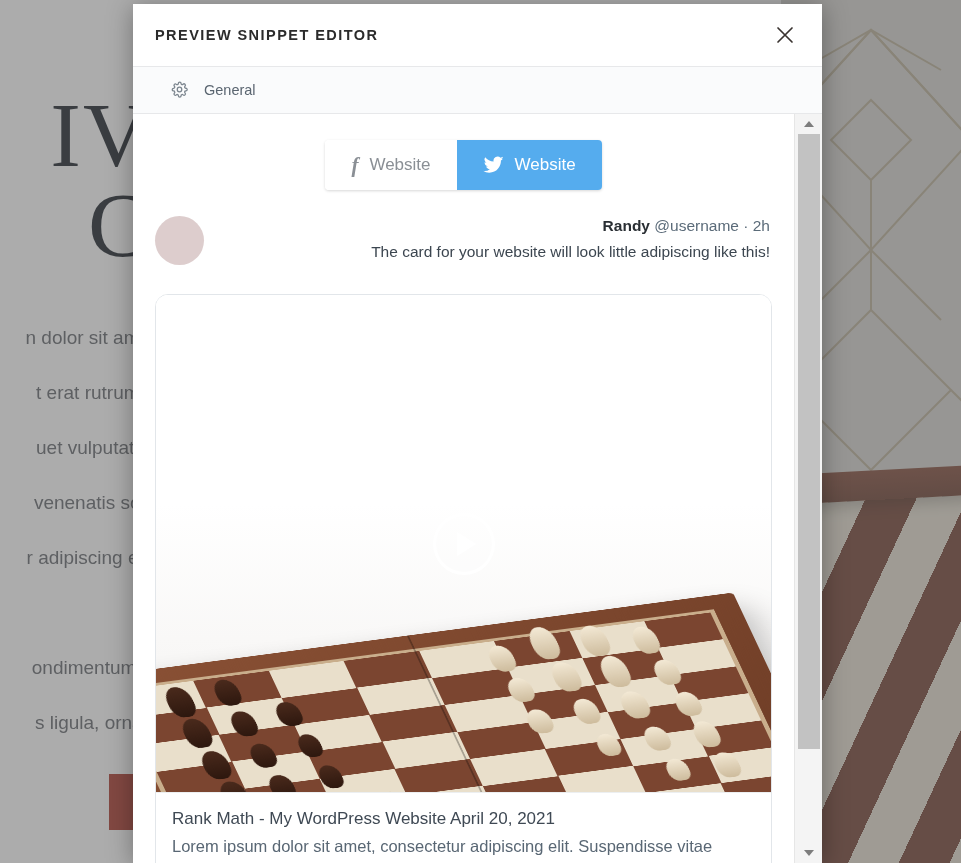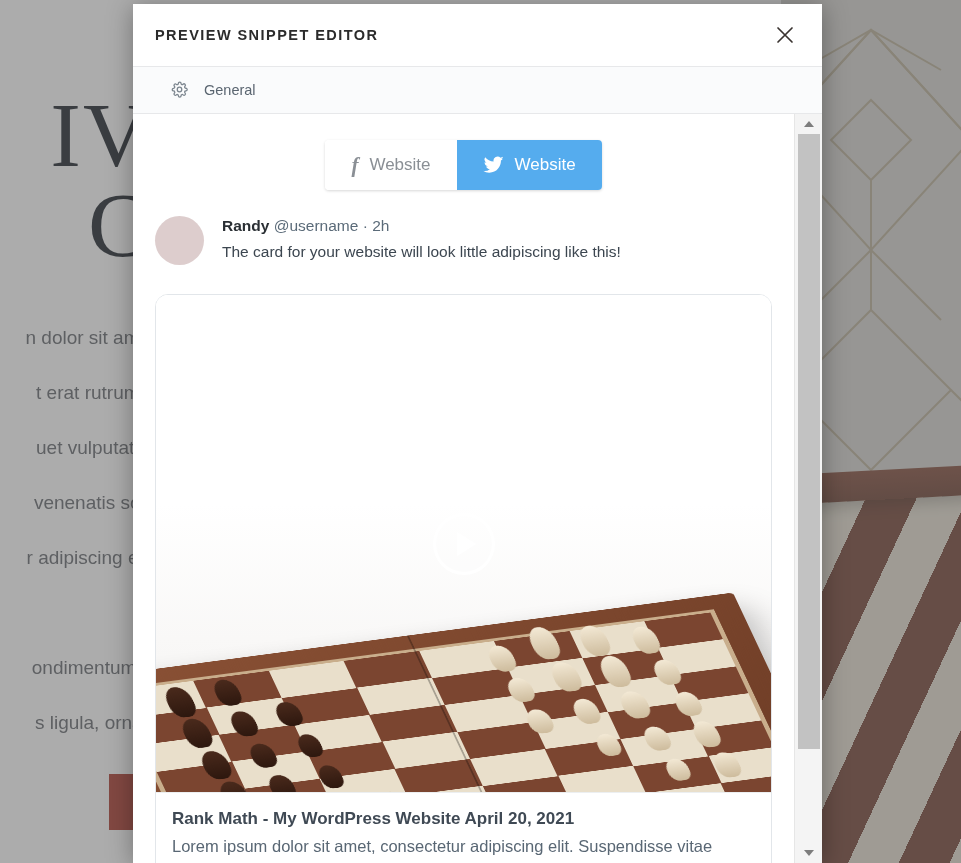--- a/index.html
+++ b/index.html
@@ -223,21 +223,21 @@
     display: flex;
     gap: 18px;
     padding: 26px 24px 0 22px;
   }
   .avatar {
     flex: 0 0 49px;
     width: 49px; height: 49px;
     border-radius: 50%;
     background: #ddcdcd;
   }
-  .tweet-main { flex: 1 1 auto; min-width: 0; }
+  .tweet-main { flex: 1 1 auto; min-width: 0; text-align: right; }
   .tweet-meta {
     font-size: 15.5px;
     color: #5b6b79;
     line-height: 20px;
   }
   .tweet-meta .name { font-weight: 700; color: #2a2f34; }
   .tweet-text {
     margin-top: 5px;
     font-size: 15.5px;
     line-height: 22px;
@@ -323,21 +323,20 @@
   }
 
   .card-text {
     padding: 14px 16px 16px 16px;
     border-top: 1px solid #eceff1;
   }
   .card-title {
     font-size: 17px;
     color: #3f4954;
     line-height: 24px;
-    font-weight: bold;
   }
   .card-desc {
     margin-top: 3px;
     font-size: 16.5px;
     line-height: 25px;
     color: #596774;
   }
 
   
   .mscroll {

